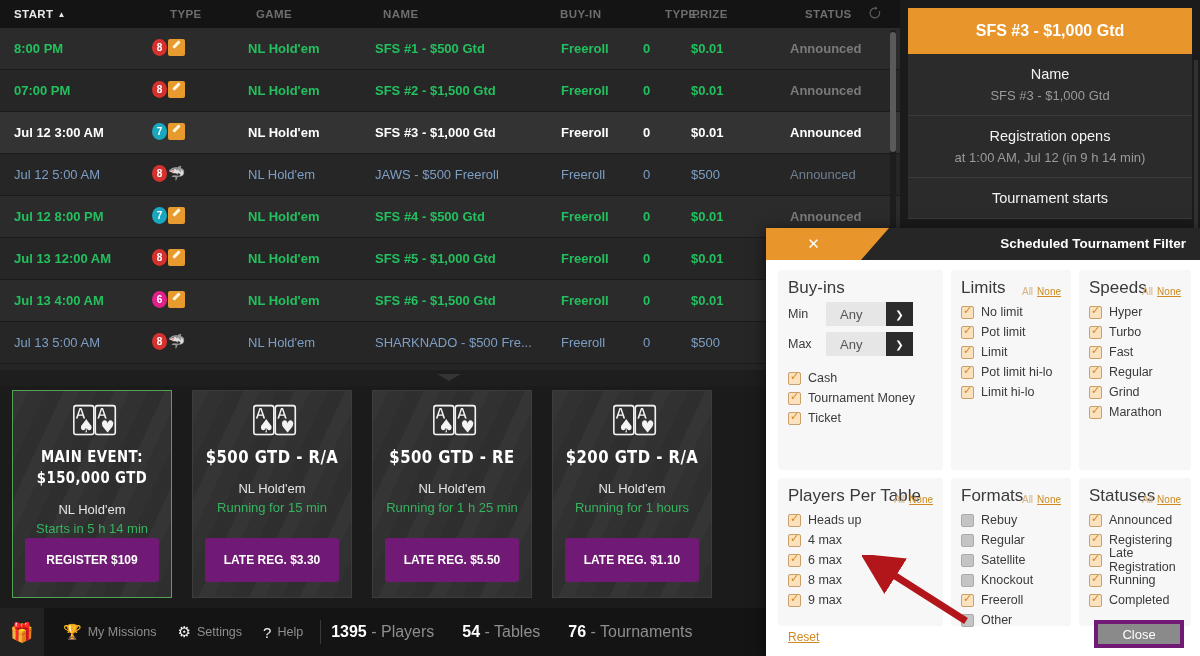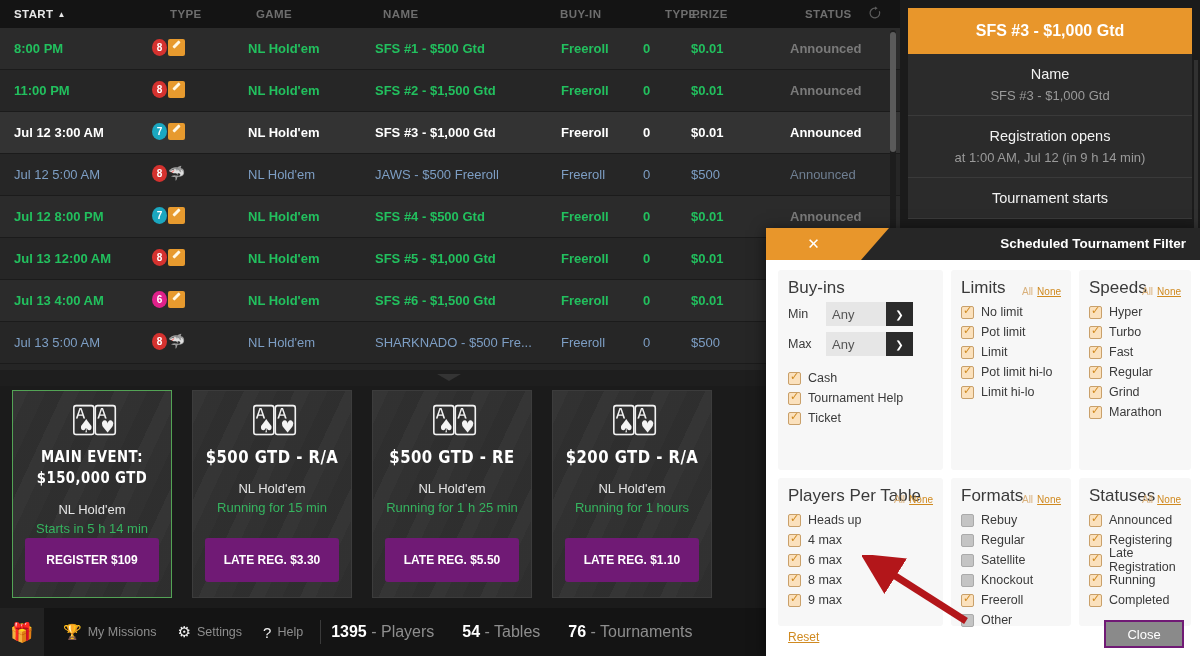--- a/index.html
+++ b/index.html
@@ -128,28 +128,28 @@
   .cb { width: 13px; height: 13px; border-radius: 2px; border: 1px solid #c9a06a;
         background: #fbe1bd; position: relative; flex: none; }
   .cb.on:after { content: "✓"; position: absolute; left: 1px; top: -3px; font-size: 11px; color: #d08a20; }
   .cb.off { background: #c4c4c4; border-color: #aaa; }
   .cb-lbl { font-size: 12.5px; color: #3a3a3a; }
 
   .mmrow { display: flex; align-items: center; gap: 10px; margin-bottom: 6px; }
   .mm-lbl { width: 28px; font-size: 12.5px; color: #3a3a3a; }
   .mm-wrap { display: flex; }
   .mm-inp { width: 60px; height: 24px; background: #e6e6e6; border: none; font-size: 13px;
-            color: #555; padding: 0 6px; font-family: "Liberation Sans", sans-serif; }
+            color: #555; padding: 0 14px; font-family: "Liberation Sans", sans-serif; }
   .mm-btn { width: 27px; height: 24px; background: #2b2b2b; color: #fff; font-size: 10px;
             border: none; cursor: pointer; }
 
   .reset { position: absolute; left: 22px; bottom: 12px; font-size: 12px; color: #d08a20;
            text-decoration: underline; cursor: pointer; }
-  .closebtn { position: absolute; right: 16px; bottom: 8px; width: 80px; height: 28px;
-              background: #8a8a8a; color: #fff; border: 2px solid #701a75; font-size: 13px; cursor: pointer; }
+  .closebtn { position: absolute; right: 16px; bottom: 8px; width: 90px; height: 28px;
+              background: #8a8a8a; color: #fff; border: 4px solid #701a75; font-size: 13px; cursor: pointer; }
 
   .arrow-ann { position: absolute; left: 862px; top: 555px; width: 110px; height: 70px; pointer-events: none; }
 </style>
 </head>
 <body>
 
 <div id="app">
 
   <div class="lobby">
     <div class="thead" id="thead">
@@ -171,21 +171,21 @@
           <div class="cell col-start c-green">8:00 PM</div>
           <div class="cell col-type"><span class="badge r">8</span><span class="tile pencil"></span></div>
           <div class="cell col-game c-green">NL Hold'em</div>
           <div class="cell col-name c-green">SFS #1 - $500 Gtd</div>
           <div class="cell col-buyin c-green">Freeroll</div>
           <div class="cell col-plrs c-green">0</div>
           <div class="cell col-prize c-green">$0.01</div>
           <div class="cell col-status c-status-dim">Announced</div>
         </div>
         <div class="trow alt">
-          <div class="cell col-start c-green">11:00 PM</div>
+          <div class="cell col-start c-green">07:00 PM</div>
           <div class="cell col-type"><span class="badge r">8</span><span class="tile pencil"></span></div>
           <div class="cell col-game c-green">NL Hold'em</div>
           <div class="cell col-name c-green">SFS #2 - $1,500 Gtd</div>
           <div class="cell col-buyin c-green">Freeroll</div>
           <div class="cell col-plrs c-green">0</div>
           <div class="cell col-prize c-green">$0.01</div>
           <div class="cell col-status c-status-dim">Announced</div>
         </div>
         <div class="trow sel">
           <div class="cell col-start c-white">Jul 12 3:00 AM</div>
@@ -368,21 +368,21 @@
             <button class="mm-btn">❯</button>
           </span>
         </div>
         <div style="margin-top:12px">
             <div class="cbrow">
               <span class="cb on"></span>
               <span class="cb-lbl">Cash</span>
             </div>
             <div class="cbrow">
               <span class="cb on"></span>
-              <span class="cb-lbl">Tournament Help</span>
+              <span class="cb-lbl">Tournament Money</span>
             </div>
             <div class="cbrow">
               <span class="cb on"></span>
               <span class="cb-lbl">Ticket</span>
             </div>
           </div>
       </div>
 
       <div class="grp" style="left:185px; top:10px; width:120px; height:200px;">
         <div class="grp-head">

